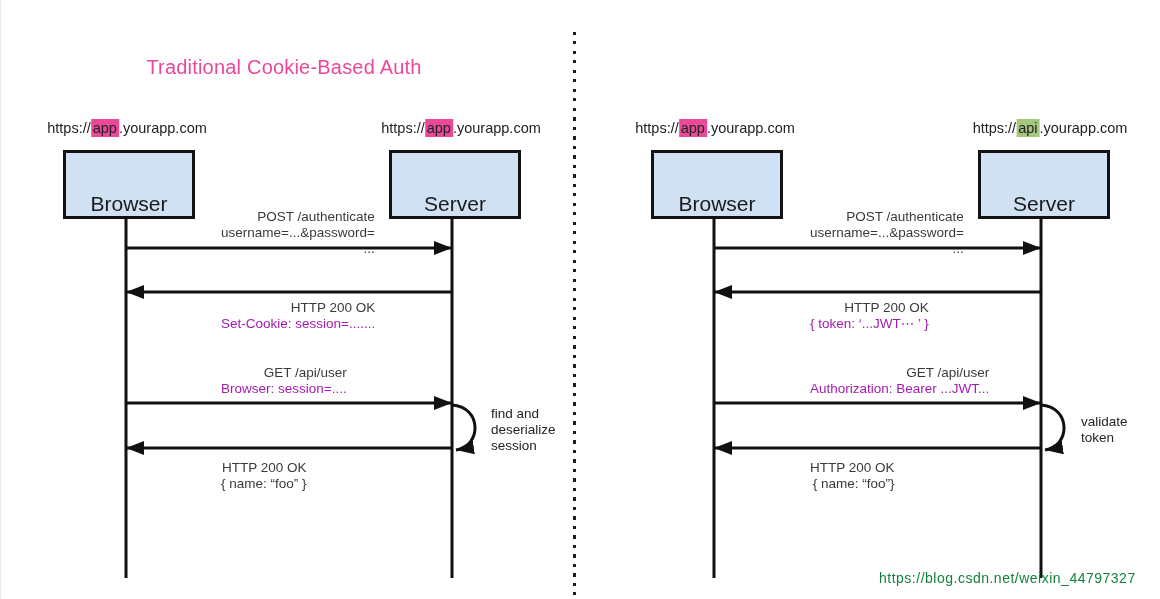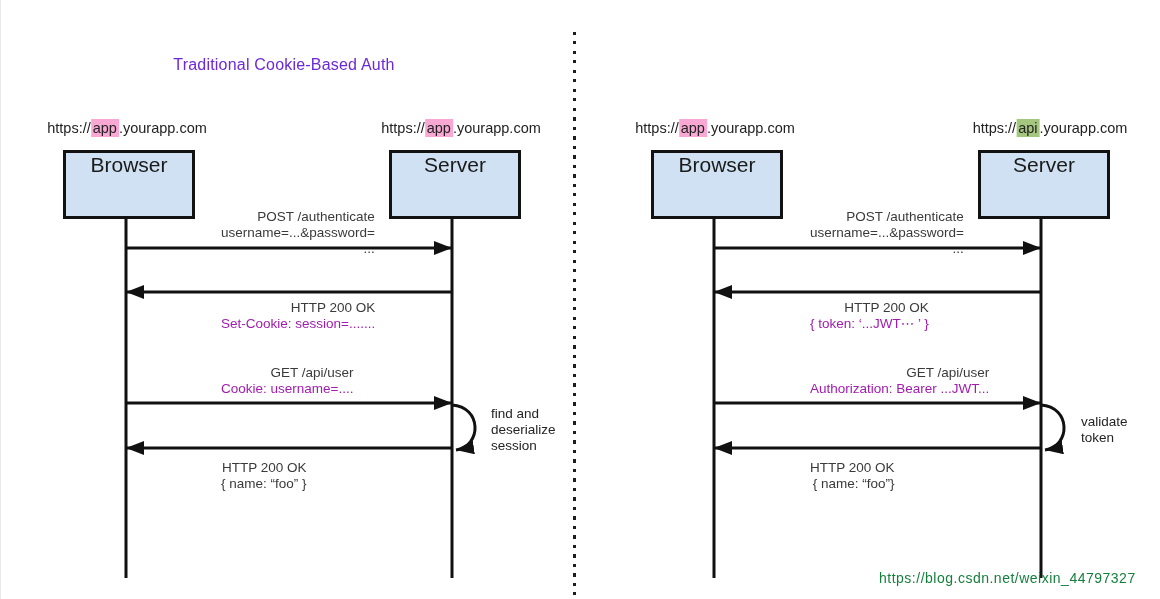--- a/index.html
+++ b/index.html
@@ -8,34 +8,34 @@
     font-family:"Liberation Sans","DejaVu Sans",sans-serif;
     border-left:1px solid #e8e8e8; border-right:1px solid #e8e8e8;
     overflow:hidden;
   }
   .divider {
     position:absolute; left:572px; top:32px; width:3px; height:563px;
     background:repeating-linear-gradient(to bottom,#1d1d1d 0 3px,transparent 3px 9.5px);
   }
   .title {
     position:absolute; top:56px; transform:translateX(-50%);
-    font-size:16px; font-weight:400; color:#6d28d9; margin:0; white-space:nowrap;
+    font-size:20px; font-weight:400; color:#ec4899; margin:0; white-space:nowrap;
     letter-spacing:0.2px;
   }
   .url {
     position:absolute; top:120px; transform:translateX(-50%);
     font-size:14.5px; color:#222; white-space:nowrap;
   }
   .hl { padding:1px 2px; }
-  .hl-blue  { background:#f9a8d4;text-align:center; }
+  .hl-blue  { background:#ec4899;text-align:center; }
   .hl-green { background:#a4c67e;margin-top:39px; }
   .actor-box {
     position:absolute; top:150px; width:126px; height:63px;
     background:#cfe1f2; border:3px solid #121212;
-    display:flex; align-items:flex-start; justify-content:center;
+    display:flex; align-items:flex-end; justify-content:center;
     font-size:21px; color:#1a1a1a;
   }
   .msg {
     position:absolute; font-size:13.5px; line-height:16px; color:#3a3a3a;
     white-space:nowrap;
     text-align:right;
   }
   .msg .green { color:#a21caf; }
   .note {
     position:absolute; font-size:13.5px; line-height:16px; color:#242424;
@@ -98,21 +98,21 @@
     <div>POST /authenticate</div>
     <div>username=...&amp;password=</div>
     <div>...</div>
   </div>
   <div class="msg" style="left:220px;top:300px">
     <div>HTTP 200 OK</div>
     <div class="green">Set-Cookie: session=.......</div>
   </div>
   <div class="msg" style="left:220px;top:365px">
     <div>GET /api/user</div>
-    <div class="green">Cookie: username=....</div>
+    <div class="green">Browser: session=....</div>
   </div>
   <div class="msg" style="left:220px;top:460px">
     <div>HTTP 200 OK</div>
     <div>{ name: “foo” }</div>
   </div>
   <div class="note" style="left:490px;top:406px">find and
 deserialize
 session</div>
 
 

